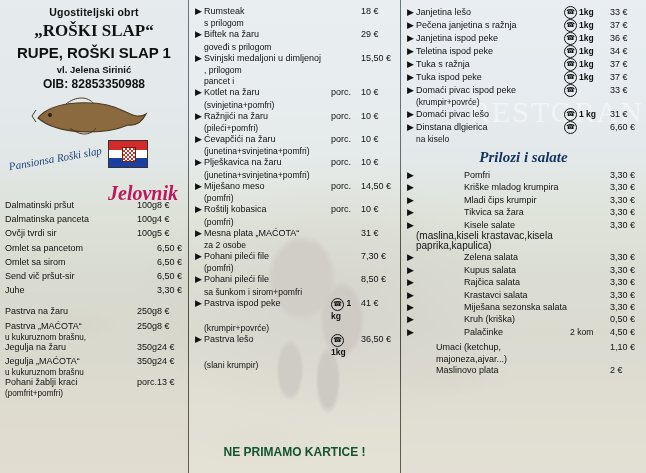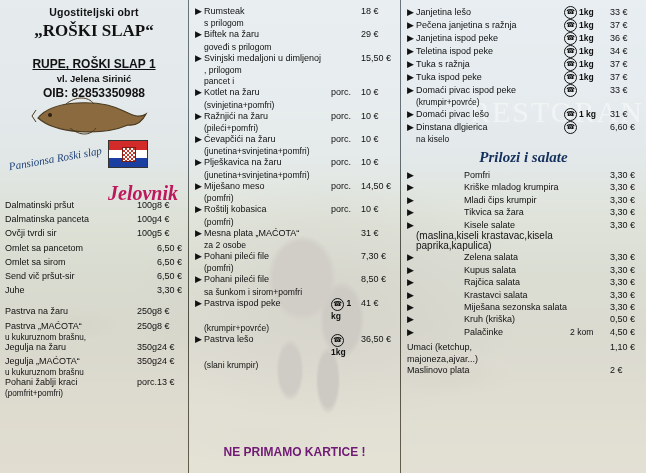--- a/index.html
+++ b/index.html
@@ -42,21 +42,21 @@
   }
   .vline{position:absolute;width:1px;background:rgba(40,40,40,.55);}
 
   
   #col1{left:0;top:0;width:188px;height:473px;background:rgba(246,247,243,.72);}
   #col1-head{
     text-align:center;padding-top:6px;line-height:1.25;
   }
   .head-l1{font-size:10.5px;font-weight:bold;letter-spacing:.2px;}
   .head-l2{font-size:17px;font-weight:bold;font-family:"Liberation Serif",serif;margin-top:1px;}
-  .head-l3{font-size:12px;font-weight:bold;margin-top:16px;text-decoration:underline;}
+  .head-l3{font-size:15px;font-weight:bold;margin-top:3px;}
   .head-l4{font-size:9.5px;font-weight:bold;margin-top:1px;}
   .head-l5{font-size:12px;font-weight:bold;margin-top:1px;}
 
   
   #trout{position:absolute;left:30px;top:92px;width:118px;height:46px;}
   
   #flag{
     position:absolute;left:108px;top:140px;width:38px;height:26px;
     border:1px solid #333;
     background:linear-gradient(#d32a2a 0 33.3%, #ffffff 33.3% 66.6%, #1a3fa0 66.6% 100%);
@@ -89,21 +89,21 @@
   #col2{left:189px;top:0;width:211px;height:473px;background:rgba(250,250,246,.74);}
   .c2-list{padding:6px 5px 0 6px;}
   .c2-item{display:flex;align-items:flex-start;font-size:9px;line-height:11.4px;margin-bottom:1px;}
   .c2-item .bul{width:9px;flex:none;}
   .c2-item .txt{flex:1;}
   .c2-item .qt{width:30px;text-align:left;flex:none;}
   .c2-item .pr{width:34px;text-align:left;flex:none;}
   .c2-sub{font-size:8.6px;line-height:11px;padding-left:9px;}
   #nekartice{
     position:absolute;left:0;right:0;bottom:14px;text-align:center;
-    color:#701a75;font-weight:bold;font-size:12px;
+    color:#14532d;font-weight:bold;font-size:12px;
   }
 
   
   #col3{left:401px;top:0;width:245px;height:473px;background:rgba(250,250,246,.72);}
   .c3-list{padding:6px 6px 0 6px;}
   .c3-item{display:flex;align-items:center;font-size:9px;line-height:12.6px;}
   .c3-item .bul{width:9px;flex:none;}
   .c3-item .txt{flex:1;}
   .c3-item .badge{
     width:46px;flex:none;display:flex;align-items:center;justify-content:flex-start;gap:2px;
@@ -118,21 +118,21 @@
   .priloz-title{
     text-align:center;font-family:"Liberation Serif",serif;font-style:italic;
     font-size:15px;font-weight:bold;color:#14305e;margin:5px 0 3px 0;
   }
   .c3b-item{display:flex;align-items:baseline;font-size:9px;line-height:12.4px;}
   .c3b-item .bul{width:9px;flex:none;}
   .c3b-item .txt{flex:1;padding-left:48px;}
   .c3b-item .qt{width:40px;text-align:left;flex:none;font-size:8.6px;}
   .c3b-item .pr{width:30px;text-align:left;flex:none;}
   .c3b-sub{font-size:10px;line-height:10.2px;padding-left:9px;}
-  .tail{font-size:9px;line-height:11.5px;padding:4px 6px 0 6px;}
+  .tail{font-size:9px;line-height:11.5px;padding:4px 6px 0 6px;margin-left:29px;}
   .tail-row{display:flex;align-items:baseline;}
   .tail-row .txt{flex:1;}
   .tail-row .pr{width:30px;text-align:left;}
   
   #ghost{
     position:absolute;left:470px;top:95px;font-size:30px;color:rgba(255,255,255,.55);
     font-family:"Liberation Serif",serif;letter-spacing:2px;pointer-events:none;
   }
 </style>
 </head>

